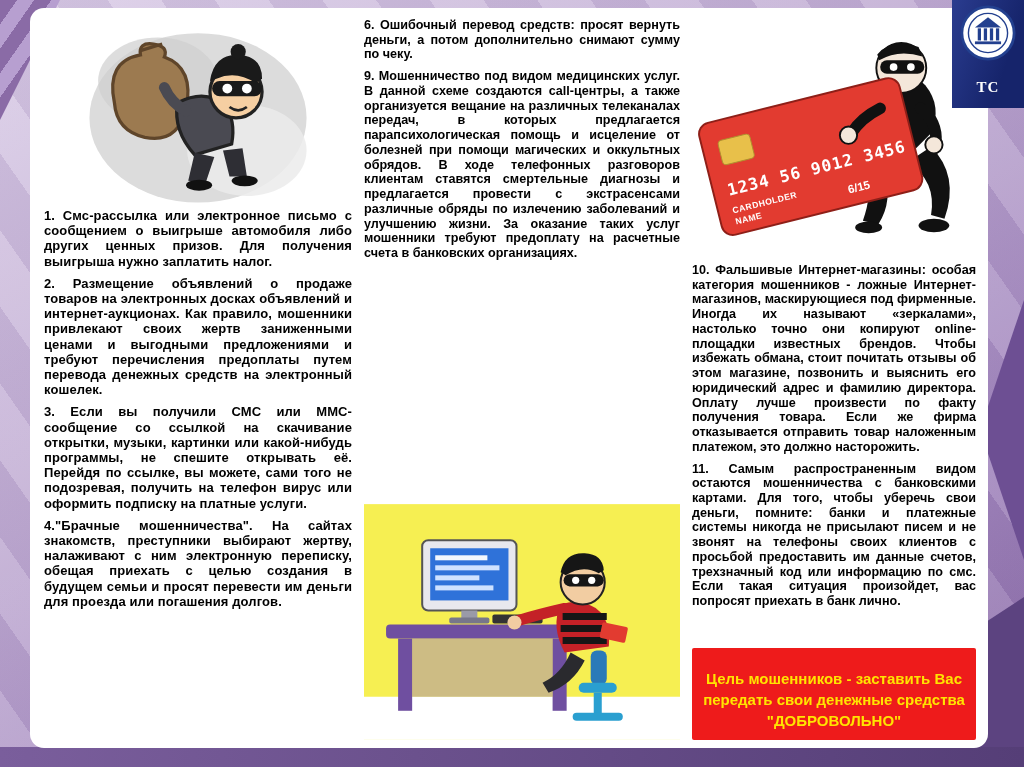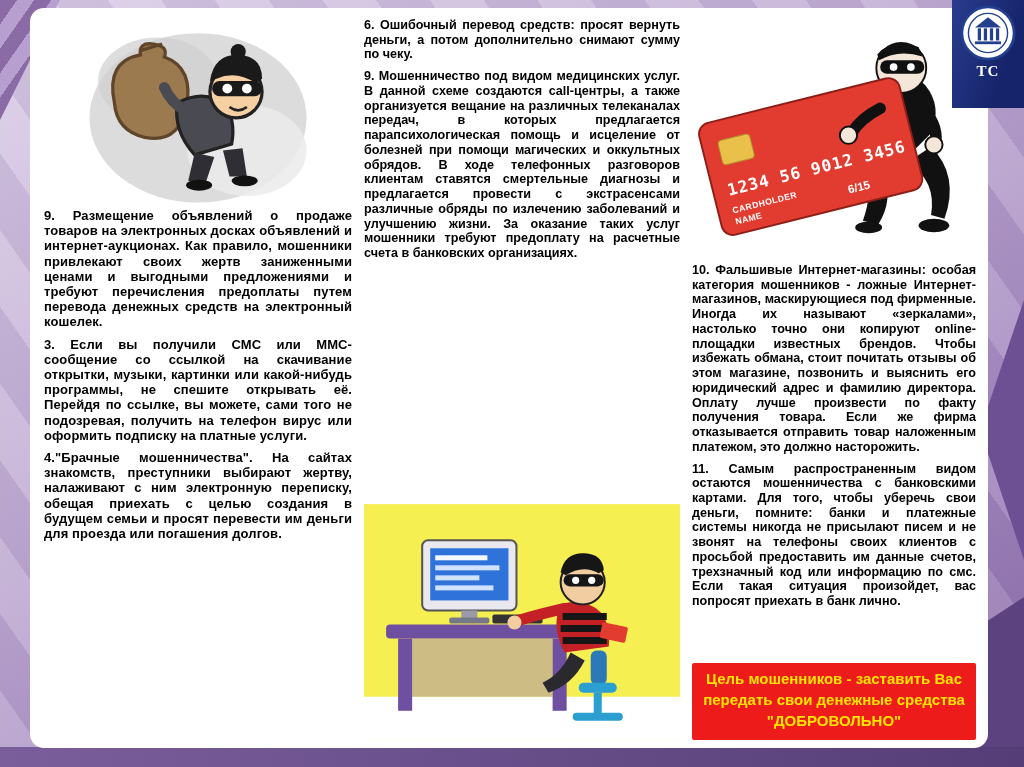--- a/index.html
+++ b/index.html
@@ -29,28 +29,28 @@
   p.item { font-size:12.6px; font-weight:700; line-height:1.17; text-align:justify;
     color:#000; margin-bottom:7px; }
   .col-left p.item { font-size:13px; letter-spacing:0.1px; }
 
   h2.heading { color:#e10000; font-size:21px; font-weight:700; margin:4px 0 8px 2px; }
 
   .illu-box { text-align:center; }
   .illu-box svg { display:block; margin:0 auto; }
 
   .banner { background:#ee1b1b; color:#ffe400; font-weight:700; font-size:15px;
-    text-align:center; padding:5px 4px 9px; line-height:1.4; white-space:pre-line;
+    text-align:center; padding:20px 4px 9px; line-height:1.4; white-space:pre-line;
     margin-top:auto; border-radius:2px; }
 
   .logo-strip { position:absolute; right:0; top:0; width:72px; height:108px; z-index:6;
     background:linear-gradient(110deg,#2a3c8f 0%, #16246b 70%);
     display:flex; flex-direction:column; align-items:center; }
   .logo-strip .emblem { margin-top:5px; }
-  .logo-text { color:#fff; font-weight:700; font-size:15px; margin-top:2px;
+  .logo-text { color:#fff; font-weight:700; font-size:15px; margin-top:18px;
     font-family:"Liberation Serif", serif; letter-spacing:1px; }
 
   .card-num { font:700 17px "DejaVu Sans Mono", monospace; fill:#ffffff; letter-spacing:1px; }
   .card-small { font:700 9px "Liberation Sans", sans-serif; fill:#ffffff; letter-spacing:0.5px; }
   .card-exp { font:700 12px "Liberation Sans", sans-serif; fill:#ffffff; }
 </style>
 </head>
 <body>
 
 <div class="stage">
@@ -96,21 +96,22 @@
             <circle cx="142" cy="65" r="4.5" fill="#ffffff"></circle>
             <circle cx="160" cy="65" r="4.5" fill="#ffffff"></circle>
             <path d="M144 82 q8 6 16 0" stroke="#222" stroke-width="2.5" fill="none"></path>
             <path d="M112 124 l-6 26 l16 2 l8 -24z" fill="#2e2e34"></path>
             <path d="M138 122 l6 24 l16 0 l-4 -26z" fill="#2e2e34"></path>
             <ellipse cx="116" cy="154" rx="12" ry="5" fill="#111111"></ellipse>
             <ellipse cx="158" cy="150" rx="12" ry="5" fill="#111111"></ellipse>
           </g>
         </svg>
       </div>
-      <p class="item">9. Размещение объявлений о продаже товаров на электронных досках объявлений и интернет-аукционах. Как правило, мошенники привлекают своих жертв заниженными ценами и выгодными предложениями и требуют перечисления предоплаты путем перевода денежных средств на электронный кошелек.</p>
+      <p class="item">1. Смс-рассылка или электронное письмо с сообщением о выигрыше автомобиля либо других ценных призов. Для получения выигрыша нужно заплатить налог.</p>
+      <p class="item">2. Размещение объявлений о продаже товаров на электронных досках объявлений и интернет-аукционах. Как правило, мошенники привлекают своих жертв заниженными ценами и выгодными предложениями и требуют перечисления предоплаты путем перевода денежных средств на электронный кошелек.</p>
       <p class="item">3. Если вы получили СМС или ММС-сообщение со ссылкой на скачивание открытки, музыки, картинки или какой-нибудь программы, не спешите открывать её. Перейдя по ссылке, вы можете, сами того не подозревая, получить на телефон вирус или оформить подписку на платные услуги.</p>
       <p class="item">4."Брачные мошенничества". На сайтах знакомств, преступники выбирают жертву, налаживают с ним электронную переписку, обещая приехать с целью создания в будущем семьи и просят перевести им деньги для проезда или погашения долгов.</p>
     </div>
 
     <div class="col col-mid">
       <p class="item">6. Ошибочный перевод средств: просят вернуть деньги, а потом дополнительно снимают сумму по чеку.</p>
       <p class="item">9. Мошенничество под видом медицинских услуг. В данной схеме создаются call-центры, а также организуется вещание на различных телеканалах передач, в которых предлагается парапсихологическая помощь и исцеление от болезней при помощи магических и оккультных обрядов. В ходе телефонных разговоров клиентам ставятся смертельные диагнозы и предлагается провести с экстрасенсами различные обряды по излечению заболеваний и улучшению жизни. За оказание таких услуг мошенники требуют предоплату на расчетные счета в банковских организациях.</p>
       <div class="illu-box" style="margin-top:auto;">
         <svg width="316" height="236" viewBox="0 0 315 235">
           <rect width="315" height="235" fill="#f6ef52"></rect>

